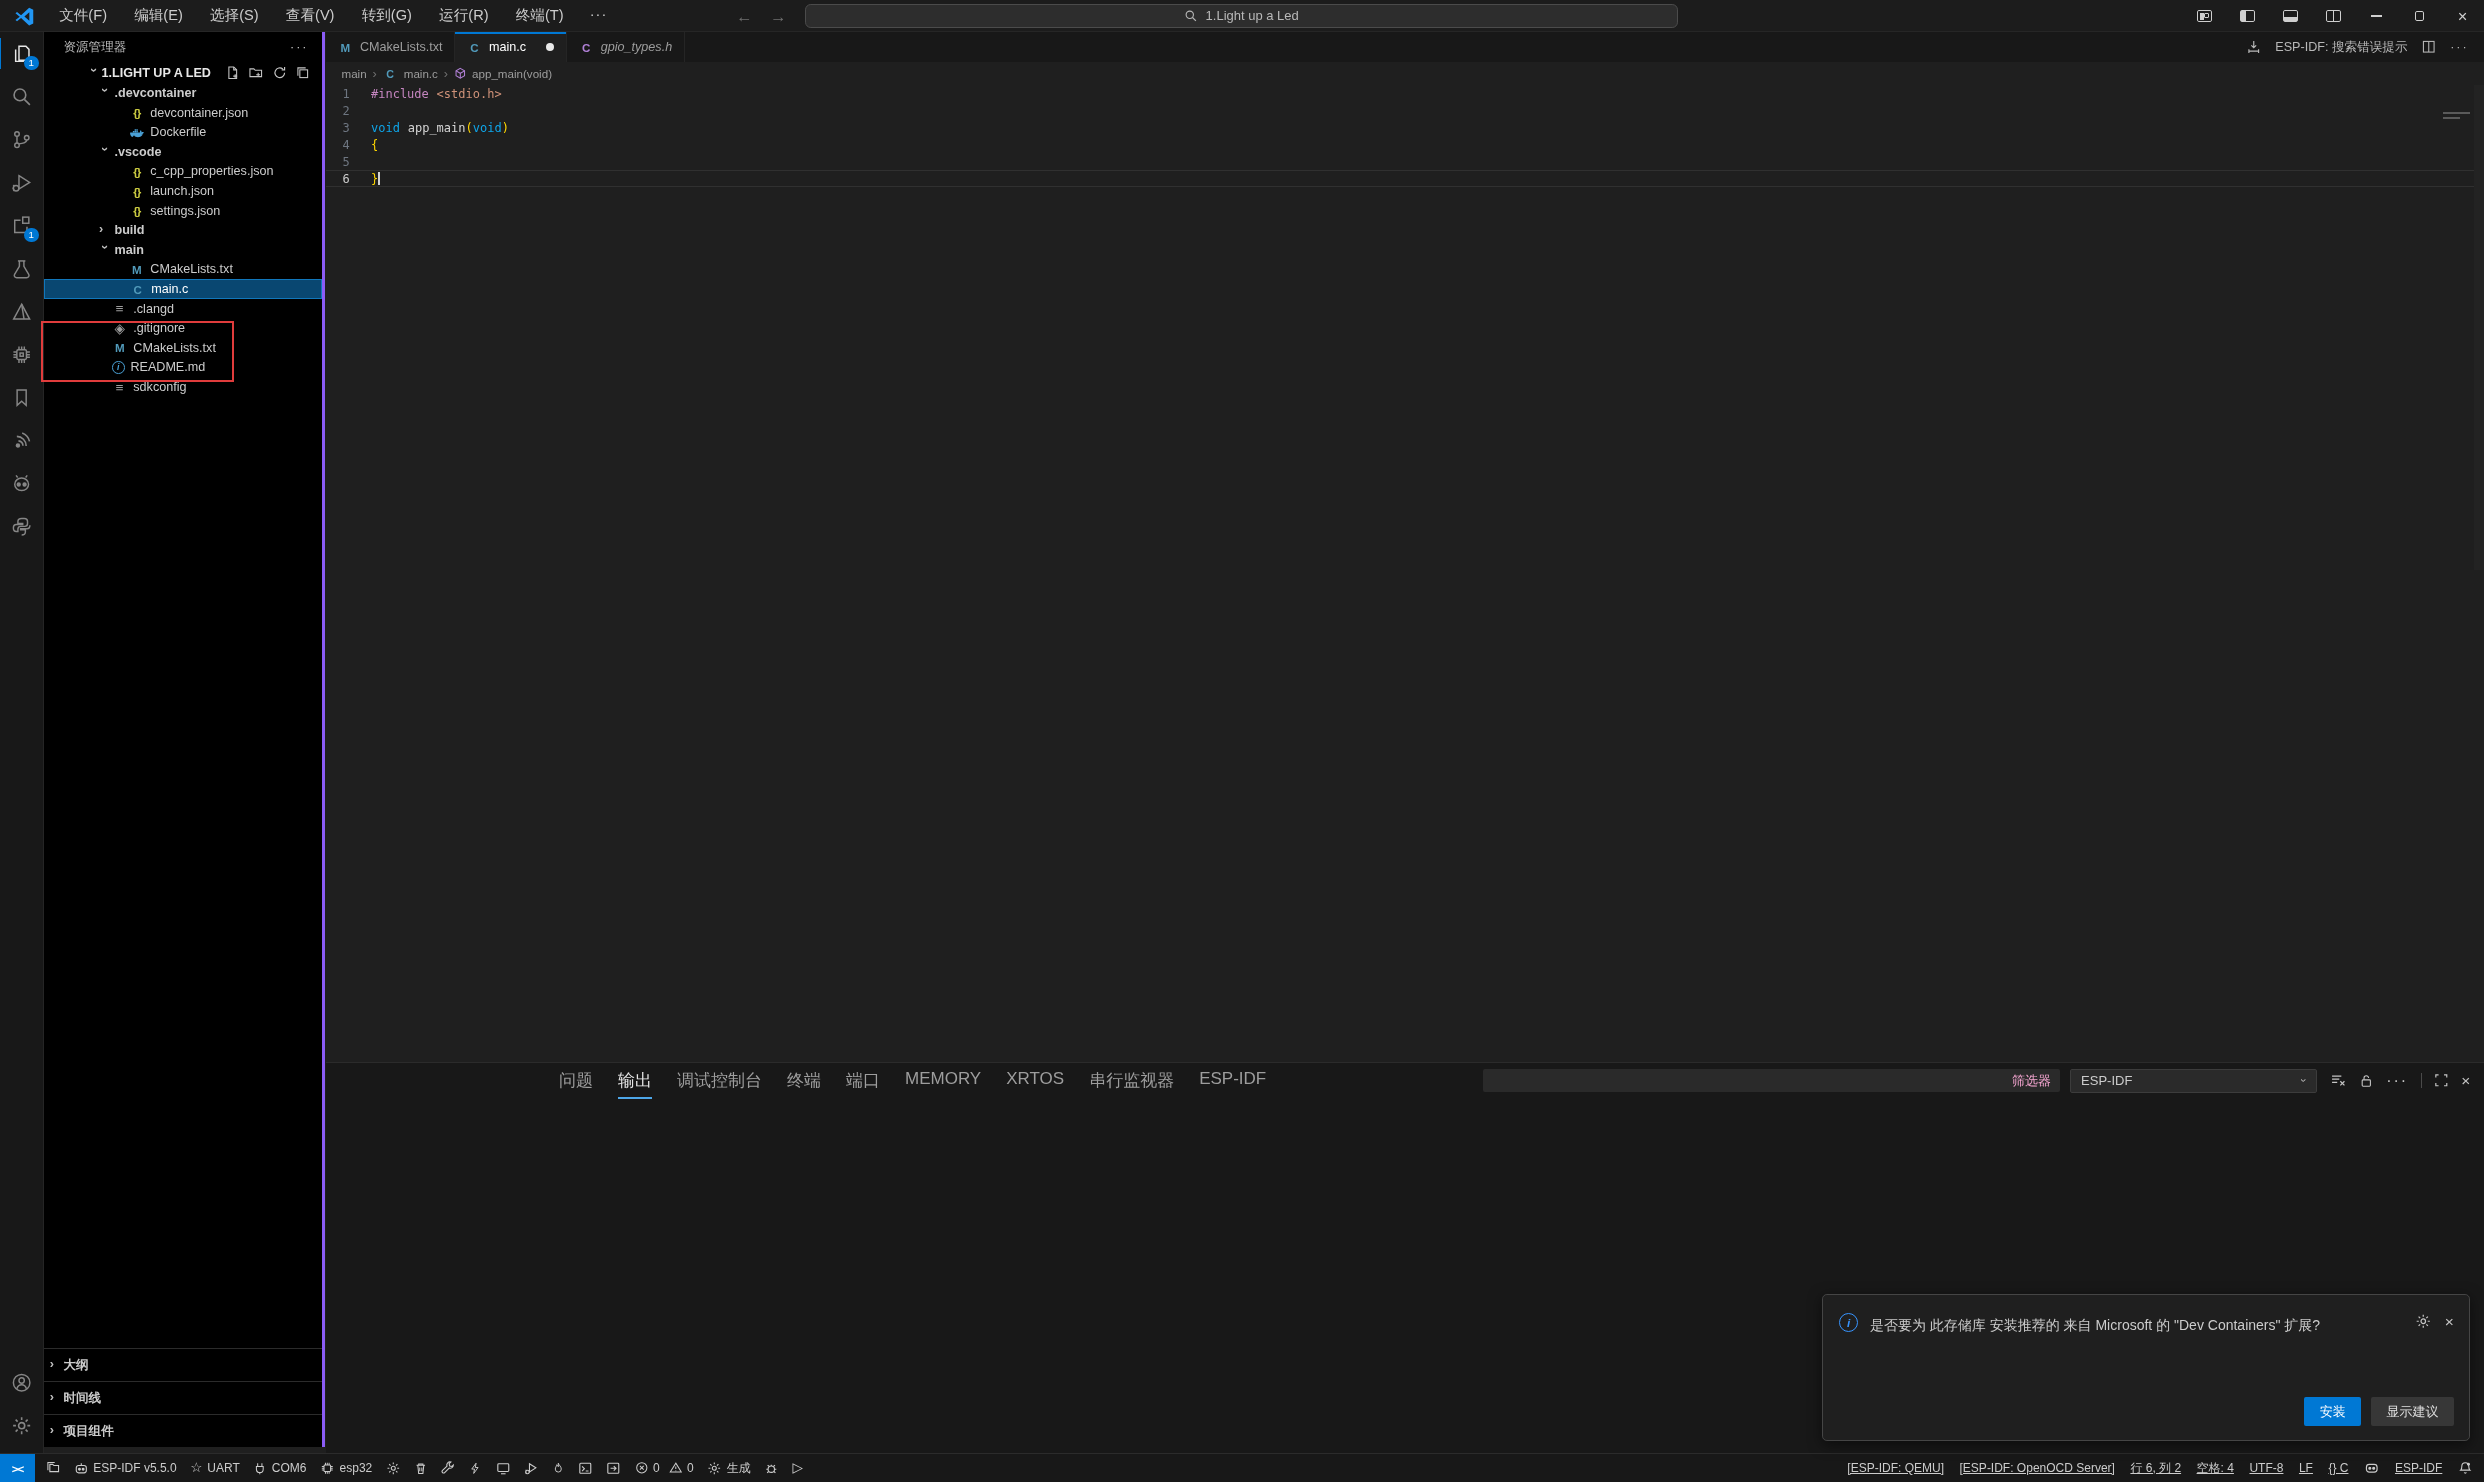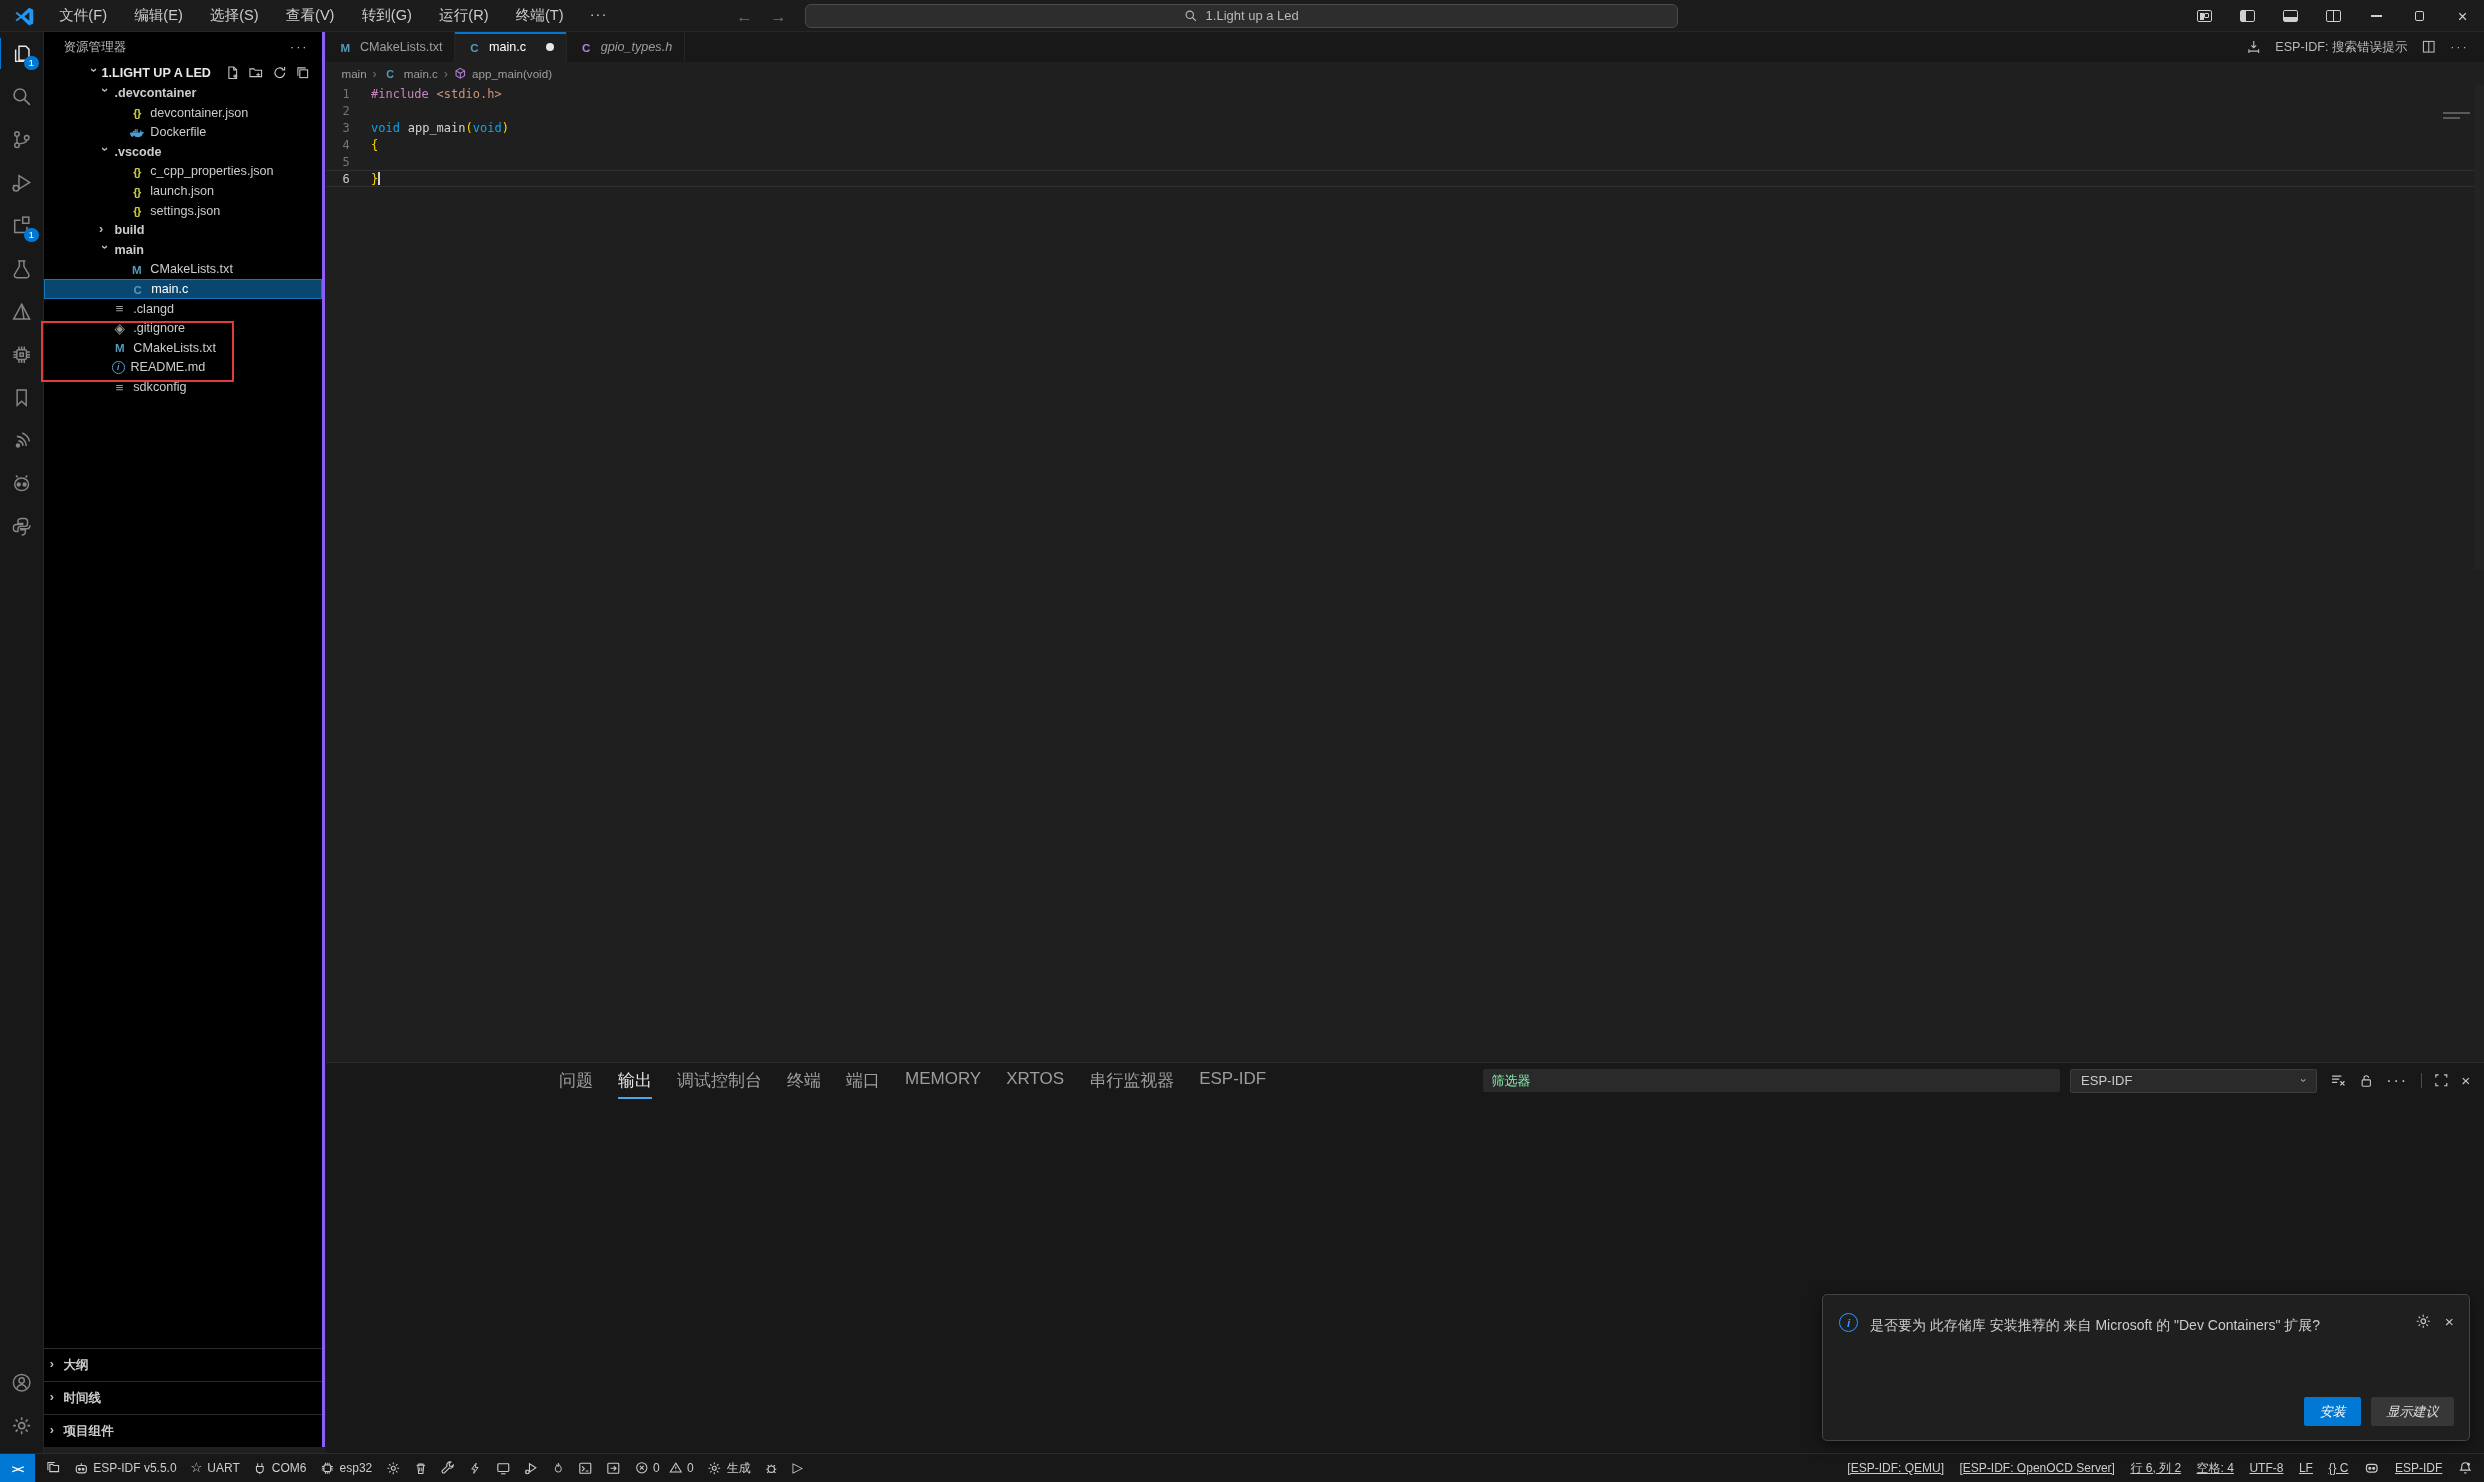--- a/index.html
+++ b/index.html
@@ -102,21 +102,21 @@
   .vscroll { position:absolute; right:0; top:0; width:9.7px; height:485px; background:#232323; }
 
   
   .panel { position:absolute; left:0; right:0; bottom:0; height:391px; background:#181818; border-top:1px solid #2b2b2b; }
   .panel-header { height:35px; display:flex; align-items:center; }
   .ptabs { display:flex; gap:25px; margin-left:233px; font-size:17px; color:#9d9d9d; }
   .ptab { padding:5.8px 0; position:relative; white-space:nowrap; }
   .ptab.active { color:#e7e7e7; }
   .ptab.active::after { content:""; position:absolute; left:0; right:0; bottom:-1px; height:1.5px; background:#4da6e8; }
   .pfilter { margin-left:auto; width:577px; height:23px; background:#2a2a2a; border-radius:1.9px;
-    display:flex; align-items:center; padding:0 8.7px; font-size:13px; color:#86efac; }
+    display:flex; align-items:center; padding:0 8.7px; font-size:13px; color:#f9a8d4;justify-content:flex-end; }
   .pdrop { margin-left:10.7px; width:247px; height:24px; background:#2a2a2a; border:1px solid #3c3c3c; border-radius:1.9px;
     display:flex; align-items:center; padding:0 9.7px; font-size:13px; color:#cccccc; }
   .pdrop .dchev { margin-left:auto; color:#c0c0c0; font-size:11.6px; transform:rotate(90deg); }
   .picons { display:flex; align-items:center; gap:12.6px; padding:0 13.6px 0 12.6px; color:#c5c5c5; }
   .psep { width:1px; height:15.5px; background:#4a4a4a; }
 
   
   .statusbar { position:absolute; left:0; right:0; bottom:0; height:29px; background:#181818;
     border-top:1px solid #2b2b2b; display:flex; align-items:center; font-size:12px; color:#cccccc; z-index:20; }
   .sb-remote { height:29px; width:35px; background:#0078d4; color:#fff; display:flex; align-items:center;
@@ -127,21 +127,21 @@
   .uni { font-size:13.6px; line-height:1; }
 
   
   .toast { position:absolute; right:13.6px; bottom:41px; width:648px; height:147px; background:#1f1f1f;
     border:1px solid #454545; border-radius:4.9px; box-shadow:0 3.9px 13.6px rgba(0,0,0,.5); z-index:30; padding:17.5px 15.5px 13.6px 15.5px; }
   .toast-row { display:flex; gap:11.6px; }
   .toast-info { width:19.4px; height:19.4px; border:1.6px solid #3794ff; border-radius:50%; color:#3794ff;
     display:flex; align-items:center; justify-content:center; font-size:11.6px; font-style:italic; font-weight:bold; flex:none; }
   .toast-msg { font-size:14px; line-height:1.85; width:485px; color:#cccccc; }
   .toast-acts { margin-left:auto; display:flex; gap:13.6px; color:#c5c5c5; }
-  .toast-btns { position:absolute; right:15.5px; bottom:13.6px; display:flex; gap:9.7px;font-style:italic; }
+  .toast-btns { position:absolute; right:15.5px; bottom:13.6px; display:flex; gap:9.7px; }
   .btn { height:29px; padding:0 15.5px; font-size:13px; display:flex; align-items:center; border-radius:1.9px; }
   .btn.primary { background:#0078d4; color:#ffffff; }
   .btn.secondary { background:#373737; color:#e0e0e0; }
 </style>
 </head>
 <body>
 
 <div class="win">
 
   <div class="titlebar">

